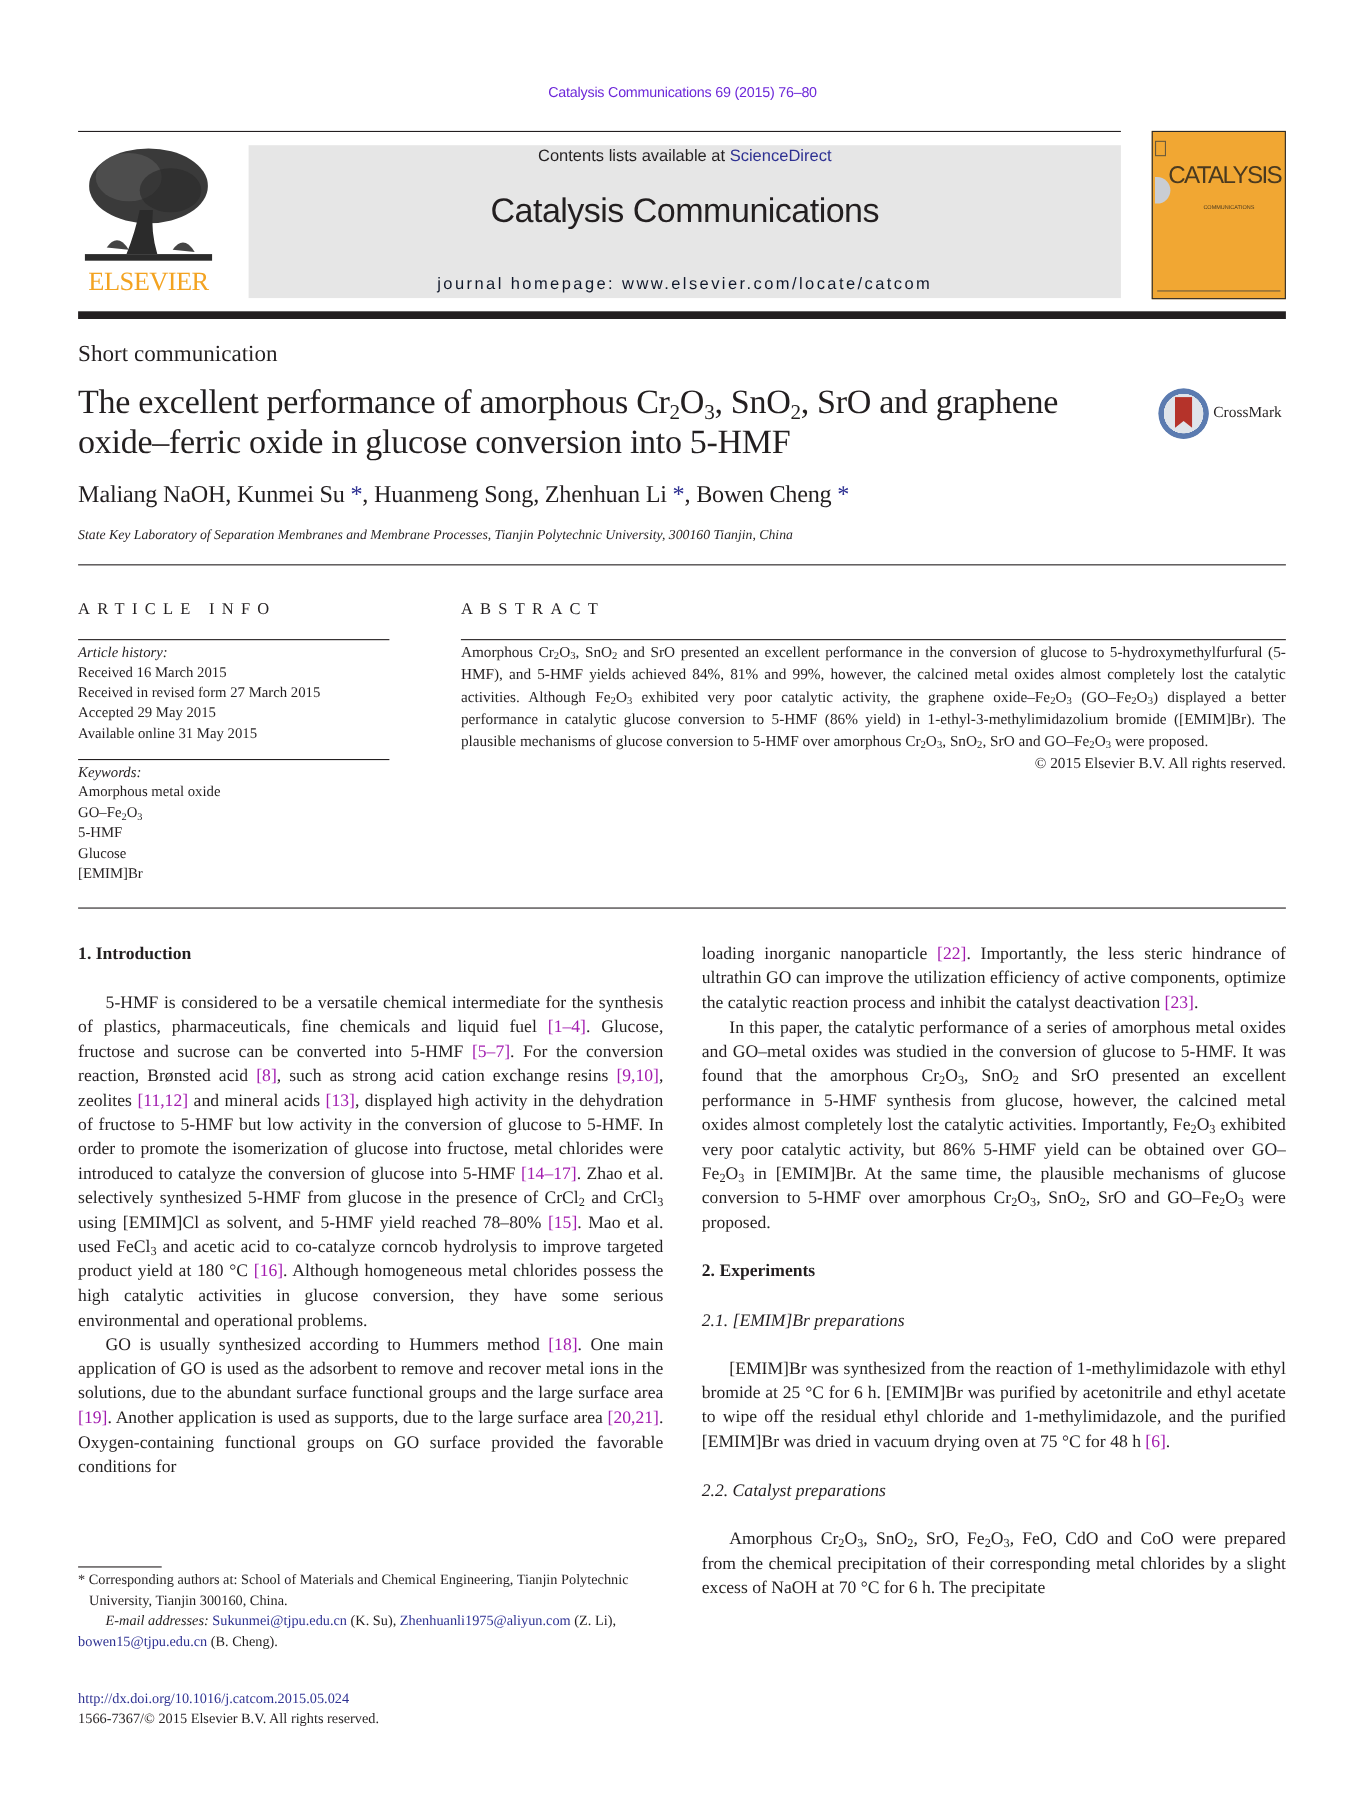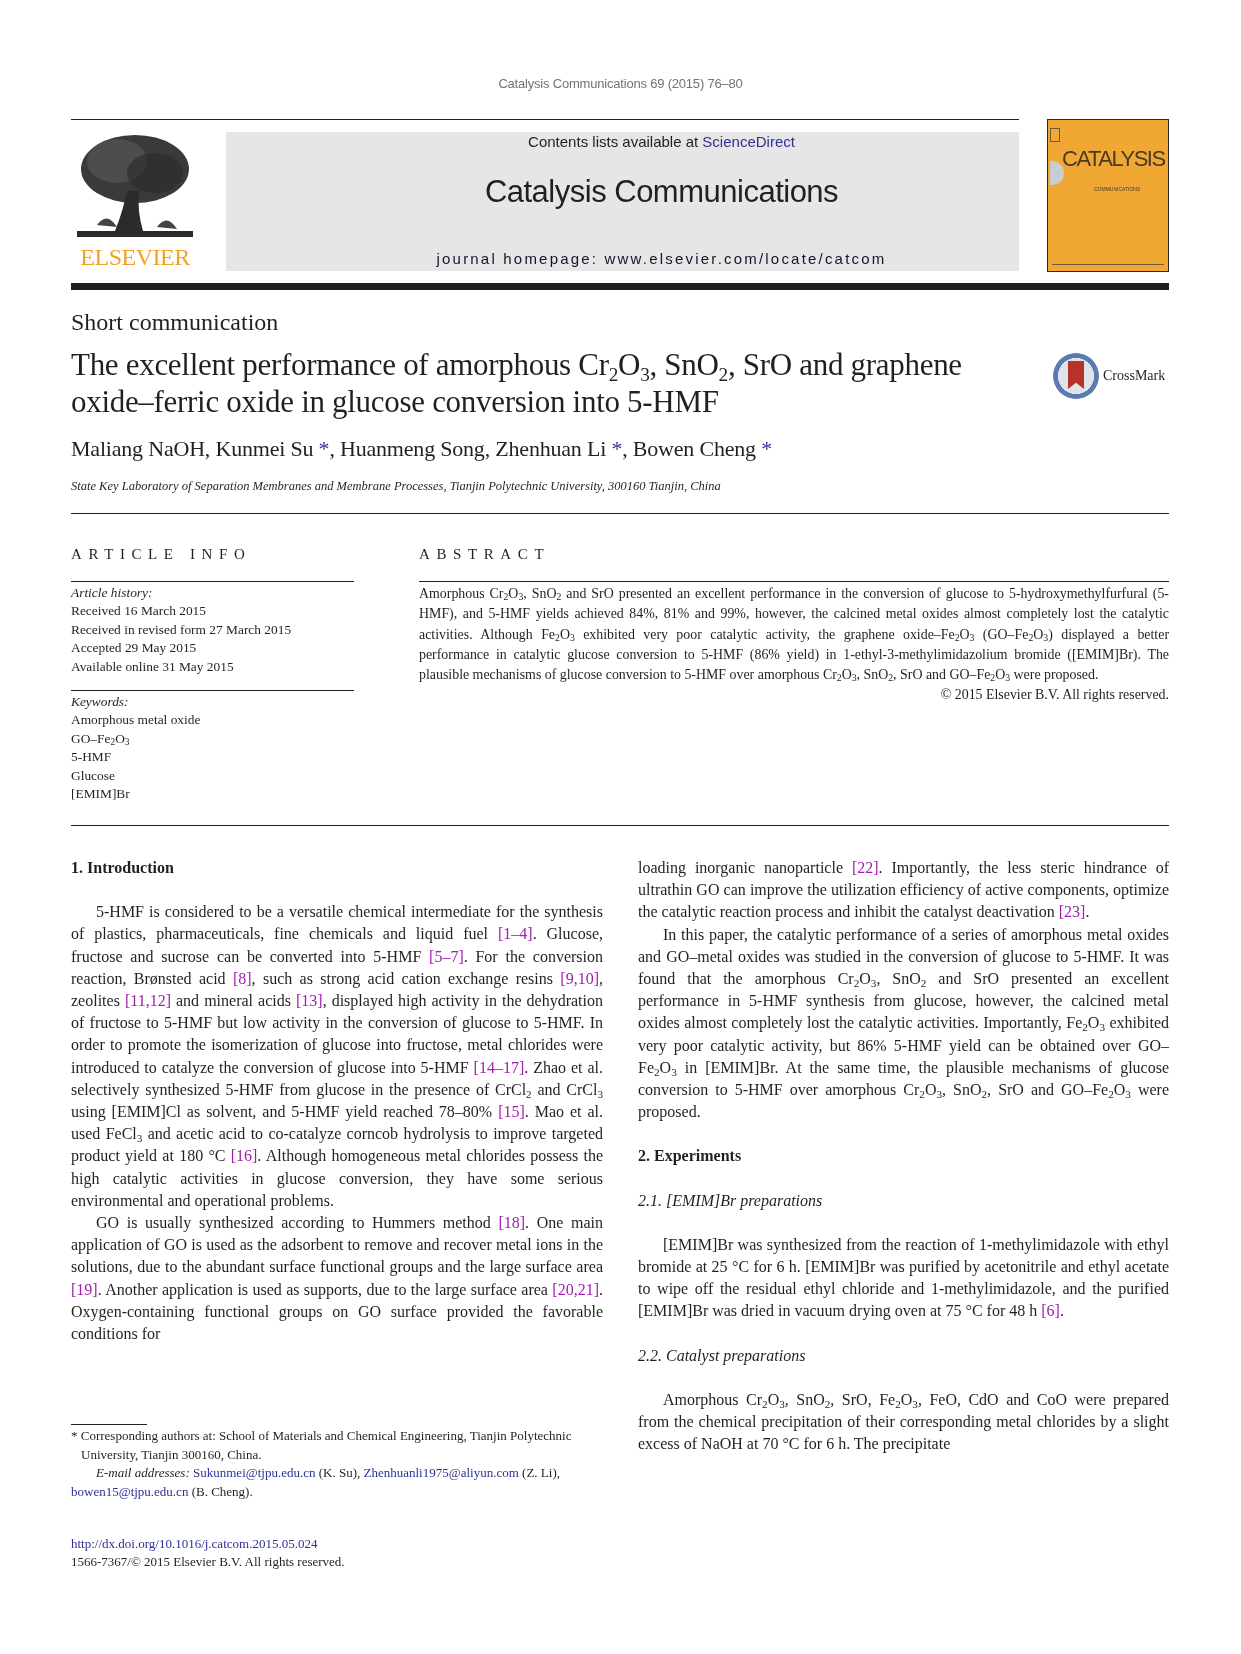--- a/index.html
+++ b/index.html
@@ -2,38 +2,38 @@
 <html><head>
 <meta charset="utf-8">
 <style>
   * { margin: 0; padding: 0; box-sizing: border-box; }
   html, body { width: 1241px; height: 1654px; background: #fff; }
   body { position: relative; font-family: "Liberation Serif", "DejaVu Serif", serif; color: #231f20; }
   .abs { position: absolute; }
   a, .link { color: #2e3192; text-decoration: none; }
   .cite { color: #a21caf; }
 
-  .journal-ref { top: 76px; left: 0; width: 1241px; text-align: center; font-family: "Liberation Sans", sans-serif; font-size: 13px; color: #737373; letter-spacing: -0.2px; }
+  .journal-ref { top: 76px; left: 0; width: 1241px; text-align: center; font-family: "Liberation Sans", sans-serif; font-size: 13px; color: #6d28d9; letter-spacing: -0.2px; }
   .top-rule { top: 119px; left: 71px; width: 948px; height: 1px; background: #231f20; }
   .elsevier-logo { top: 131px; left: 71px; width: 128px; height: 140px; }
   .elsevier-word { position: absolute; bottom: 0; left: 0; width: 128px; text-align: center; font-family: "Liberation Serif", serif; font-size: 24px; color: #f3a321; letter-spacing: -0.5px; }
   .tree { position: absolute; top: 0; left: 6px; width: 116px; height: 108px; }
-  .masthead { top: 132px; left: 226px; width: 793px; height: 139px; background: #e6e6e6; padding-left: 39px; }
+  .masthead { top: 132px; left: 226px; width: 793px; height: 139px; background: #e6e6e6; }
   .contents-line { position: absolute; top: 1px; width: 100%; text-align: center; font-family: "Liberation Sans", sans-serif; font-size: 15px; color: #231f20; }
   .journal-title { position: absolute; top: 42px; width: 100%; text-align: center; font-family: "Liberation Sans", sans-serif; font-size: 31px; color: #231f20; letter-spacing: -0.5px; }
   .homepage-line { position: absolute; top: 118px; width: 100%; text-align: center; font-family: "Liberation Sans", sans-serif; font-size: 15px; letter-spacing: 2.2px; color: #0f172a; }
   .cover { top: 119px; left: 1047px; width: 122px; height: 153px; background: #f1a733; border: 1px solid #2a2a2a; overflow: hidden; }
   .cover-title { position: absolute; top: 26px; left: 14px; font-family: "Liberation Sans", sans-serif; font-size: 22px; color: #4a3a20; letter-spacing: -1.5px; }
   .cover-sub { position: absolute; top: 66px; left: 46px; font-family: "Liberation Sans", sans-serif; font-size: 5px; color: #4a3a20; letter-spacing: 0; }
   .cover-disc { position: absolute; top: 41px; left: 2px; width: 14px; height: 24px; background: #c9cdd3; border-radius: 0 12px 12px 0; }
   .cover-strip { position: absolute; top: 8px; left: 2px; width: 10px; height: 14px; border: 1px solid #6b5a3a; }
   .cover-foot { position: absolute; bottom: 6px; left: 4px; width: 112px; height: 1px; background: #6b5a3a; }
   .thick-rule { top: 283px; left: 71px; width: 1098px; height: 7px; background: #231f20; }
 
-  .article-type { top: 309px; left: 71px; font-size: 24px; color: #231f20; }
+  .article-type { top: 309px; left: 71px; font-size: 21px; color: #231f20; }
   .title { top: 346px; left: 71px; width: 940px; font-size: 31px; line-height: 37px; color: #231f20; letter-spacing: -0.3px; }
   .title sub { font-size: 0.62em; vertical-align: -0.3em; line-height: 0; }
   .crossmark { top: 353px; left: 1053px; display: flex; align-items: center; }
   .crossmark-icon { width: 46px; height: 46px; border-radius: 50%; background: radial-gradient(circle at 50% 50%, #dfe4ea 0 55%, #5b7bb0 56% 70%, #9fb2cf 71% 100%); position: relative; }
   .crossmark-icon::after { content: ""; position: absolute; left: 15px; top: 8px; width: 16px; height: 28px; background: #b5332a; clip-path: polygon(0 0, 100% 0, 100% 100%, 50% 78%, 0 100%); }
   .crossmark-label { margin-left: 4px; font-size: 14px; color: #231f20; }
   .authors { top: 436px; left: 71px; font-size: 22px; color: #231f20; letter-spacing: -0.2px; }
   .authors .star { color: #2e3192; }
   .affiliation { top: 479px; left: 71px; font-size: 12.5px; font-style: italic; color: #231f20; }
   .rule-1 { top: 513px; left: 71px; width: 1098px; height: 1px; background: #231f20; }

